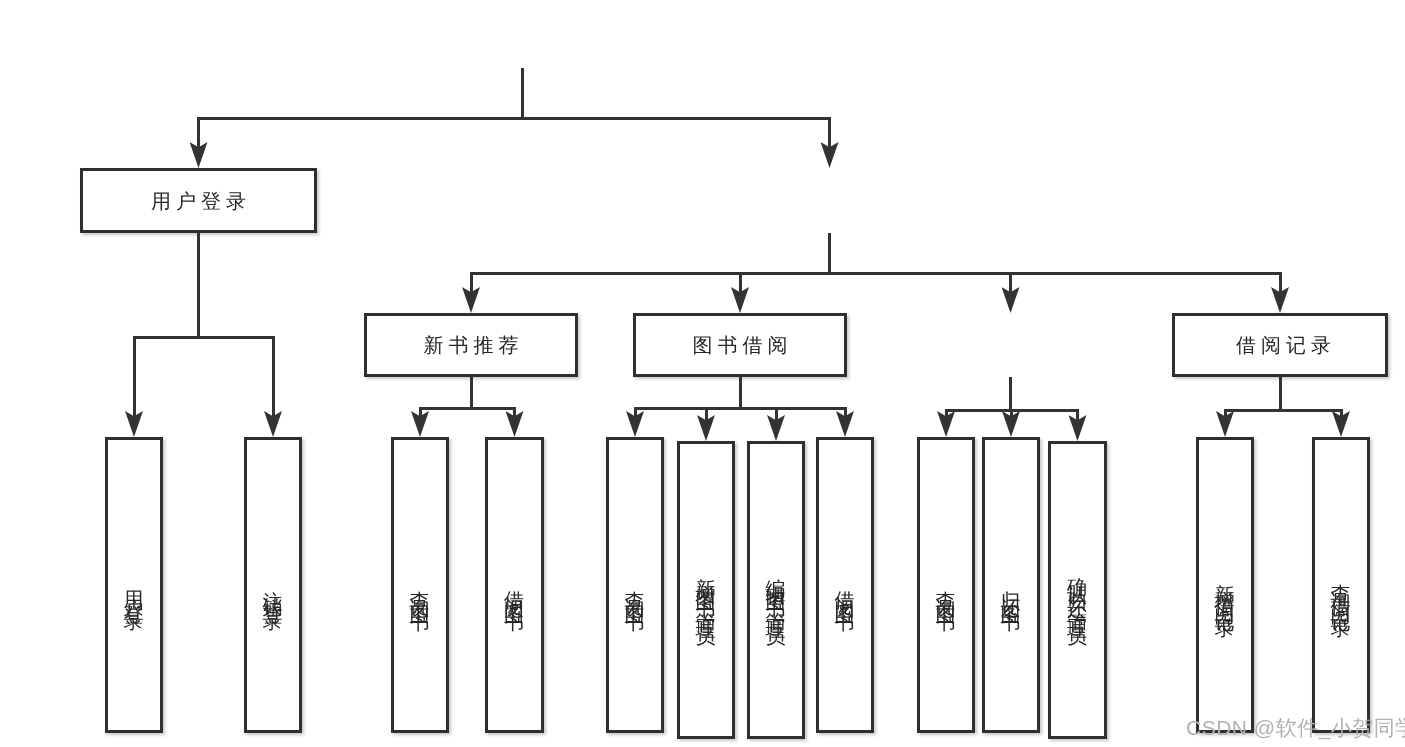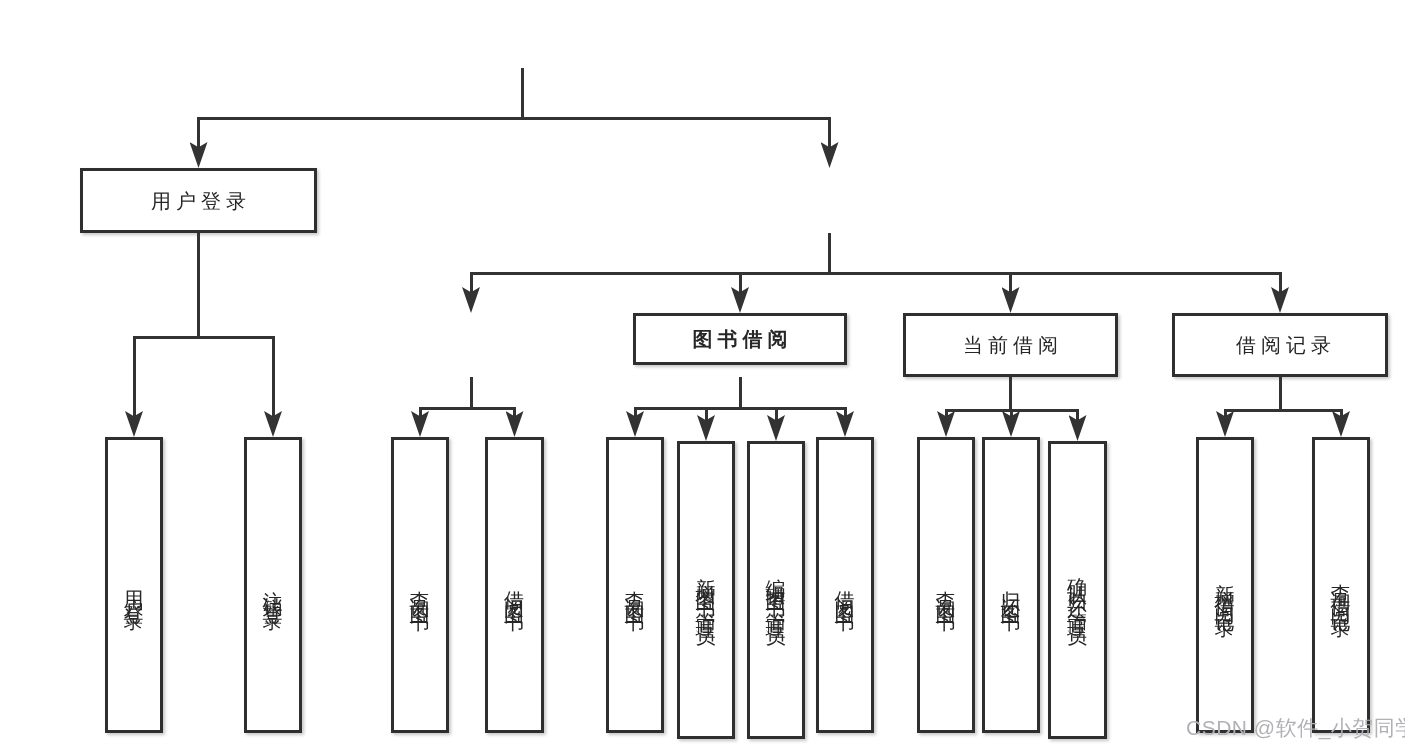--- a/index.html
+++ b/index.html
@@ -63,25 +63,25 @@
   }
 </style>
 </head>
 <body>
 
 <div id="canvas" style="width: 1405px; height: 747px;">
   <div class="watermark">CSDN @软件_小贺同学</div>
     <div class="node h" style="left: 80px; top: 168px; width: 237px; height: 65px;">
       <span>用户登录</span>
     </div>
-    <div class="node h" style="left: 633px; top: 313px; width: 214px; height: 52px; font-weight: bold;">
+    <div class="node h" style="left: 364px; top: 313px; width: 214px; height: 64px;">
+      <span>新书推荐</span>
+    </div>
+    <div class="node h" style="left: 633px; top: 313px; width: 214px; height: 64px;">
       <span>图书借阅</span>
-    </div>
-    <div class="node h" style="left: 903px; top: 313px; width: 215px; height: 64px;">
-      <span>当前借阅</span>
     </div>
     <div class="node h" style="left: 1172px; top: 313px; width: 216px; height: 64px; padding-left: 7px;">
       <span>借阅记录</span>
     </div>
     <div class="node v" style="left: 105px; top: 437px; width: 58px; height: 296px;">
       <span>用户登录</span>
     </div>
     <div class="node v" style="left: 244px; top: 437px; width: 58px; height: 296px;">
       <span>注销登录</span>
     </div>

